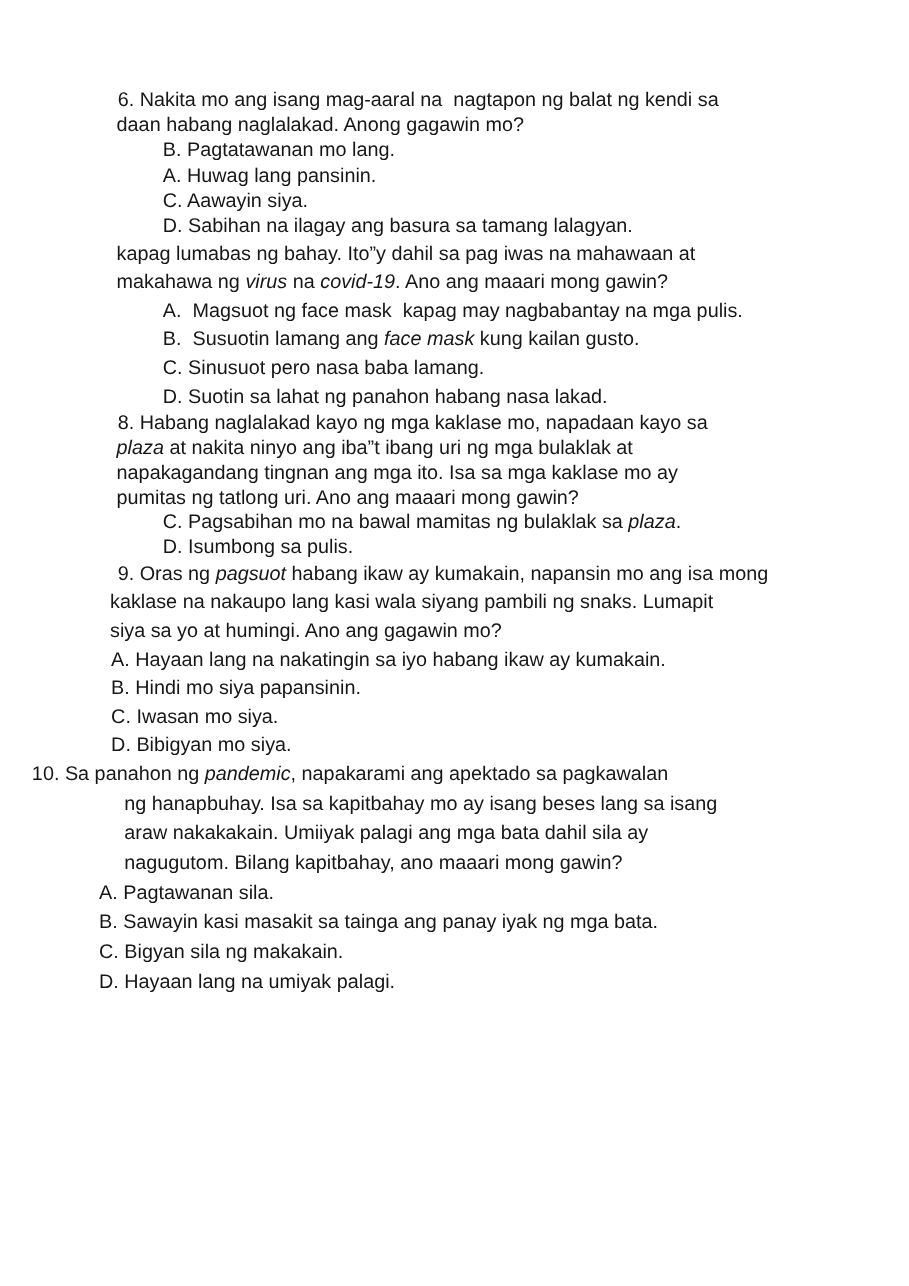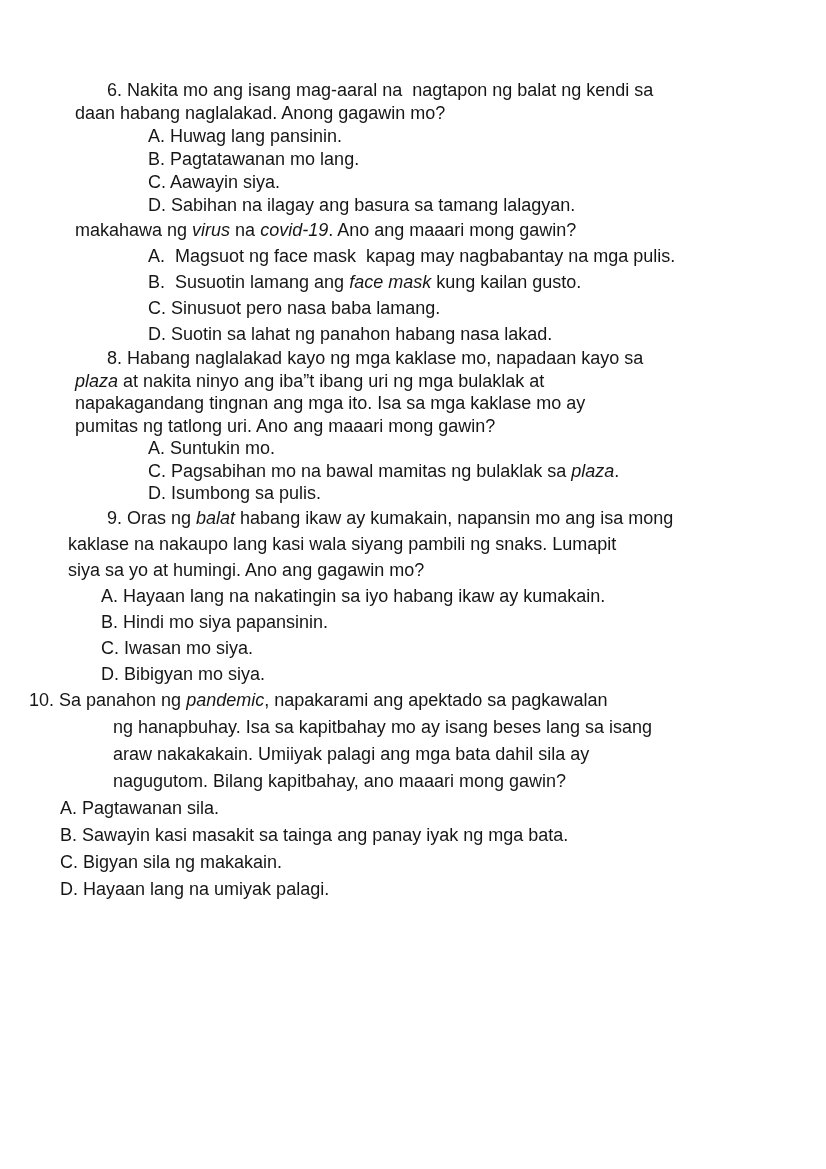--- a/index.html
+++ b/index.html
@@ -19,26 +19,26 @@
     white-space: pre;
     font-size: 18px;
   }
   .question:nth-child(1) .line { line-height: 23px; }
   .question:nth-child(2) .line { line-height: 26px; }
   .question:nth-child(3) .line { line-height: 22.5px; }
   .question:nth-child(4) .line { line-height: 26px; }
   .question:nth-child(5) .line { line-height: 27px; padding-left: 24px; }
   .line.first { padding-left: 92px; }
   .qnum { display: inline-block; width: 30px; text-align: right; margin-right: 5px; }
-  .line.cont { padding-left: 75px; }
-  .question:nth-child(4) .line.cont { padding-left: 68px; }
+  .line.cont { padding-left: 106px; }
+  .question:nth-child(4) .line.cont { padding-left: 100px; }
   .question:nth-child(5) .line.cont { padding-left: 113px; }
   .line.opt { padding-left: 148px; }
   .question:nth-child(4) .line.opt { padding-left: 101px; }
-  .question:nth-child(5) .line.opt { padding-left: 60px; }
+  .question:nth-child(5) .line.opt { padding-left: 90px; }
   .it { font-style: italic; }
   .footer-pagenum {
     position: absolute;
     top: 1101px;
     left: 0;
     width: 826px;
     text-align: center;
     font-size: 15px;
     color: #1c1c1c;
   }
@@ -54,43 +54,43 @@
   }
 </style>
 </head>
 <body>
 
 <div class="page">
   <main class="content">
       <div class="question">
         <div class="line first"><span class="qnum">6.</span><span><span>Nakita mo ang isang mag-aaral na  nagtapon ng balat ng kendi sa</span></span></div>
         <div class="line cont"><span><span>daan habang naglalakad. Anong gagawin mo?</span></span></div>
+        <div class="line opt"><span><span>B. Pagtatawanan mo lang.</span></span></div>
         <div class="line opt"><span><span>A. Huwag lang pansinin.</span></span></div>
-        <div class="line opt"><span><span>B. Pagtatawanan mo lang.</span></span></div>
         <div class="line opt"><span><span>C. Aawayin siya.</span></span></div>
         <div class="line opt"><span><span>D. Sabihan na ilagay ang basura sa tamang lalagyan.</span></span></div>
       </div>
       <div class="question">
+        <div class="line cont"><span><span>kapag lumabas ng bahay. Ito”y dahil sa pag iwas na mahawaan at</span></span></div>
         <div class="line cont"><span><span>makahawa ng </span><span class="it">virus</span><span> na </span><span class="it">covid-19</span><span>. Ano ang maaari mong gawin?</span></span></div>
         <div class="line opt"><span><span>A.  Magsuot ng face mask  kapag may nagbabantay na mga pulis.</span></span></div>
         <div class="line opt"><span><span>B.  Susuotin lamang ang </span><span class="it">face mask</span><span> kung kailan gusto.</span></span></div>
         <div class="line opt"><span><span>C. Sinusuot pero nasa baba lamang.</span></span></div>
         <div class="line opt"><span><span>D. Suotin sa lahat ng panahon habang nasa lakad.</span></span></div>
       </div>
       <div class="question">
         <div class="line first"><span class="qnum">8.</span><span><span>Habang naglalakad kayo ng mga kaklase mo, napadaan kayo sa</span></span></div>
         <div class="line cont"><span><span class="it">plaza</span><span> at nakita ninyo ang iba”t ibang uri ng mga bulaklak at</span></span></div>
         <div class="line cont"><span><span>napakagandang tingnan ang mga ito. Isa sa mga kaklase mo ay</span></span></div>
         <div class="line cont"><span><span>pumitas ng tatlong uri. Ano ang maaari mong gawin?</span></span></div>
-        <div class="line opt"><span><span>A. Suntukin mo.</span></span></div>
         <div class="line opt"><span><span>C. Pagsabihan mo na bawal mamitas ng bulaklak sa </span><span class="it">plaza</span><span>.</span></span></div>
         <div class="line opt"><span><span>D. Isumbong sa pulis.</span></span></div>
       </div>
       <div class="question">
-        <div class="line first"><span class="qnum">9.</span><span><span>Oras ng </span><span class="it">balat</span><span> habang ikaw ay kumakain, napansin mo ang isa mong</span></span></div>
+        <div class="line first"><span class="qnum">9.</span><span><span>Oras ng </span><span class="it">pagsuot</span><span> habang ikaw ay kumakain, napansin mo ang isa mong</span></span></div>
         <div class="line cont"><span><span>kaklase na nakaupo lang kasi wala siyang pambili ng snaks. Lumapit</span></span></div>
         <div class="line cont"><span><span>siya sa yo at humingi. Ano ang gagawin mo?</span></span></div>
         <div class="line opt"><span><span>A. Hayaan lang na nakatingin sa iyo habang ikaw ay kumakain.</span></span></div>
         <div class="line opt"><span><span>B. Hindi mo siya papansinin.</span></span></div>
         <div class="line opt"><span><span>C. Iwasan mo siya.</span></span></div>
         <div class="line opt"><span><span>D. Bibigyan mo siya.</span></span></div>
       </div>
       <div class="question">
         <div class="line first"><span class="qnum">10.</span><span><span>Sa panahon ng </span><span class="it">pandemic</span><span>, napakarami ang apektado sa pagkawalan</span></span></div>
         <div class="line cont"><span><span>ng hanapbuhay. Isa sa kapitbahay mo ay isang beses lang sa isang</span></span></div>

